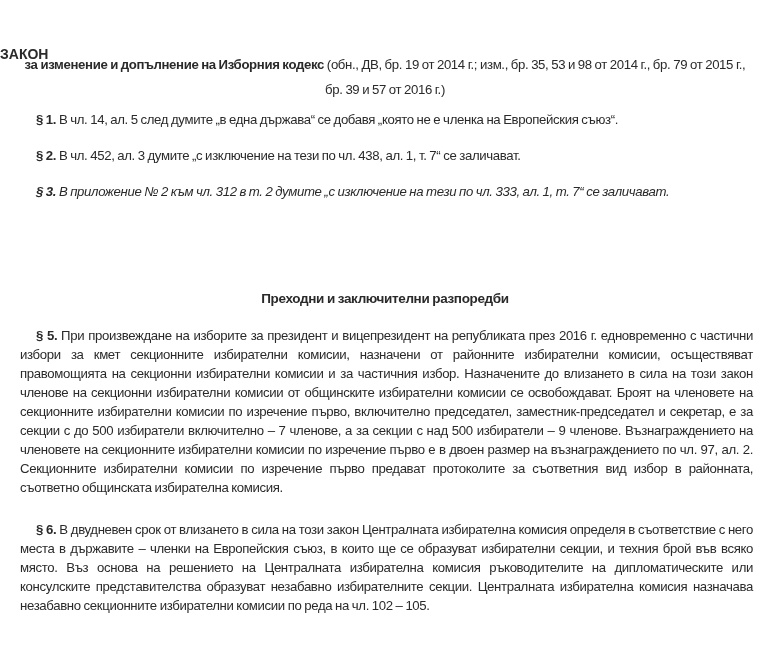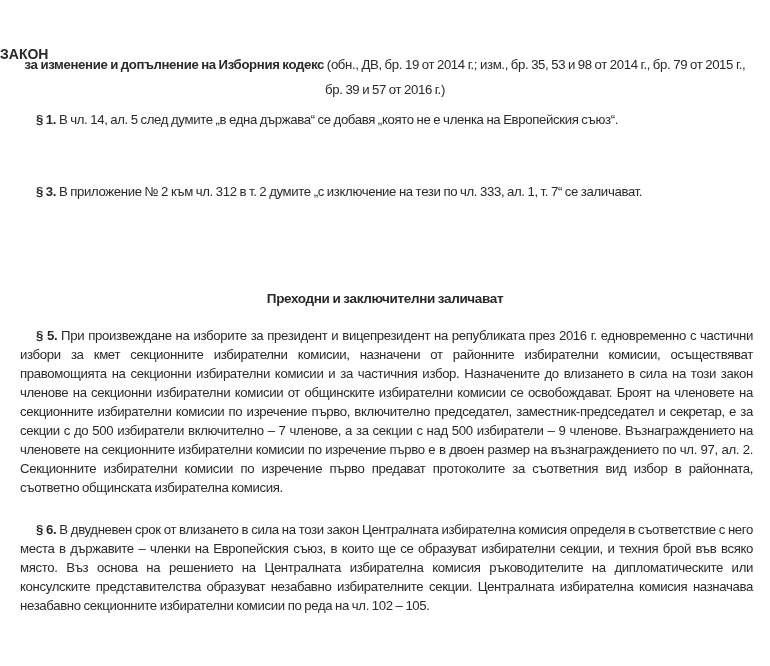--- a/index.html
+++ b/index.html
@@ -63,25 +63,26 @@
 <body>
 
 <div class="page">
 
   <div class="title">ЗАКОН</div>
 
   <div class="subtitle"><b>за изменение и допълнение на Изборния кодекс</b><span> (обн., ДВ, бр. 19 от 2014 г.; изм., бр. 35, 53 и 98 от 2014 г., бр. 79 от 2015 г., бр. 39 и 57 от 2016 г.)</span></div>
 
   <div class="para" style="top:110px;"><b>§ 1.</b><span> В чл. 14, ал. 5 след думите „в една държава“ се добавя „която не е членка на Европейския съюз“.</span></div>
 
+  <div class="para nojustify" style="top:146px;"><b>§ 2.</b><span> В чл. 452, ал. 3 думите „с изключение на тези по чл. 438, ал. 1, т. 7“ се заличават.</span></div>
 
-  <div class="para" style="top:182px;"><b>§ 3.</b><span> В приложение № 2 към чл. 312 в т. 2 думите „с изключение на тези по чл. 333, ал. 1, т. 7“ се заличават.</span></div>
+  <div class="para" style="top:182px;font-style:italic;"><b>§ 3.</b><span> В приложение № 2 към чл. 312 в т. 2 думите „с изключение на тези по чл. 333, ал. 1, т. 7“ се заличават.</span></div>
 
 
-  <div class="section-heading">Преходни и заключителни заличават</div>
+  <div class="section-heading">Преходни и заключителни разпоредби</div>
 
   <div class="para" style="top:326px;"><b>§ 5.</b><span> При произвеждане на изборите за президент и вицепрезидент на републиката през 2016 г. едновременно с частични избори за кмет секционните избирателни комисии, назначени от районните избирателни комисии, осъществяват правомощията на секционни избирателни комисии и за частичния избор. Назначените до влизането в сила на този закон членове на секционни избирателни комисии от общинските избирателни комисии се освобождават. Броят на членовете на секционните избирателни комисии по изречение първо, включително председател, заместник-председател и секретар, е за секции с до 500 избиратели включително – 7 членове, а за секции с над 500 избиратели – 9 членове. Възнаграждението на членовете на секционните избирателни комисии по изречение първо е в двоен размер на възнаграждението по чл. 97, ал. 2. Секционните избирателни комисии по изречение първо предават протоколите за съответния вид избор в районната, съответно общинската избирателна комисия.</span></div>
 
   <div class="para" style="top:520px;"><b>§ 6.</b><span> В двудневен срок от влизането в сила на този закон Централната избирателна комисия определя в съответствие с него места в държавите – членки на Европейския съюз, в които ще се образуват избирателни секции, и техния брой във всяко място. Въз основа на решението на Централната избирателна комисия ръководителите на дипломатическите или консулските представителства образуват незабавно избирателните секции. Централната избирателна комисия назначава незабавно секционните избирателни комисии по реда на чл. 102 – 105.</span></div>
 
   <div class="para nojustify" style="top:635px;margin-top:40px;"><b>§ 7.</b><span> Законът влиза в сила от деня на обнародването му в „Държавен вестник“.</span></div>
 
 </div>
 
 </body></html>

